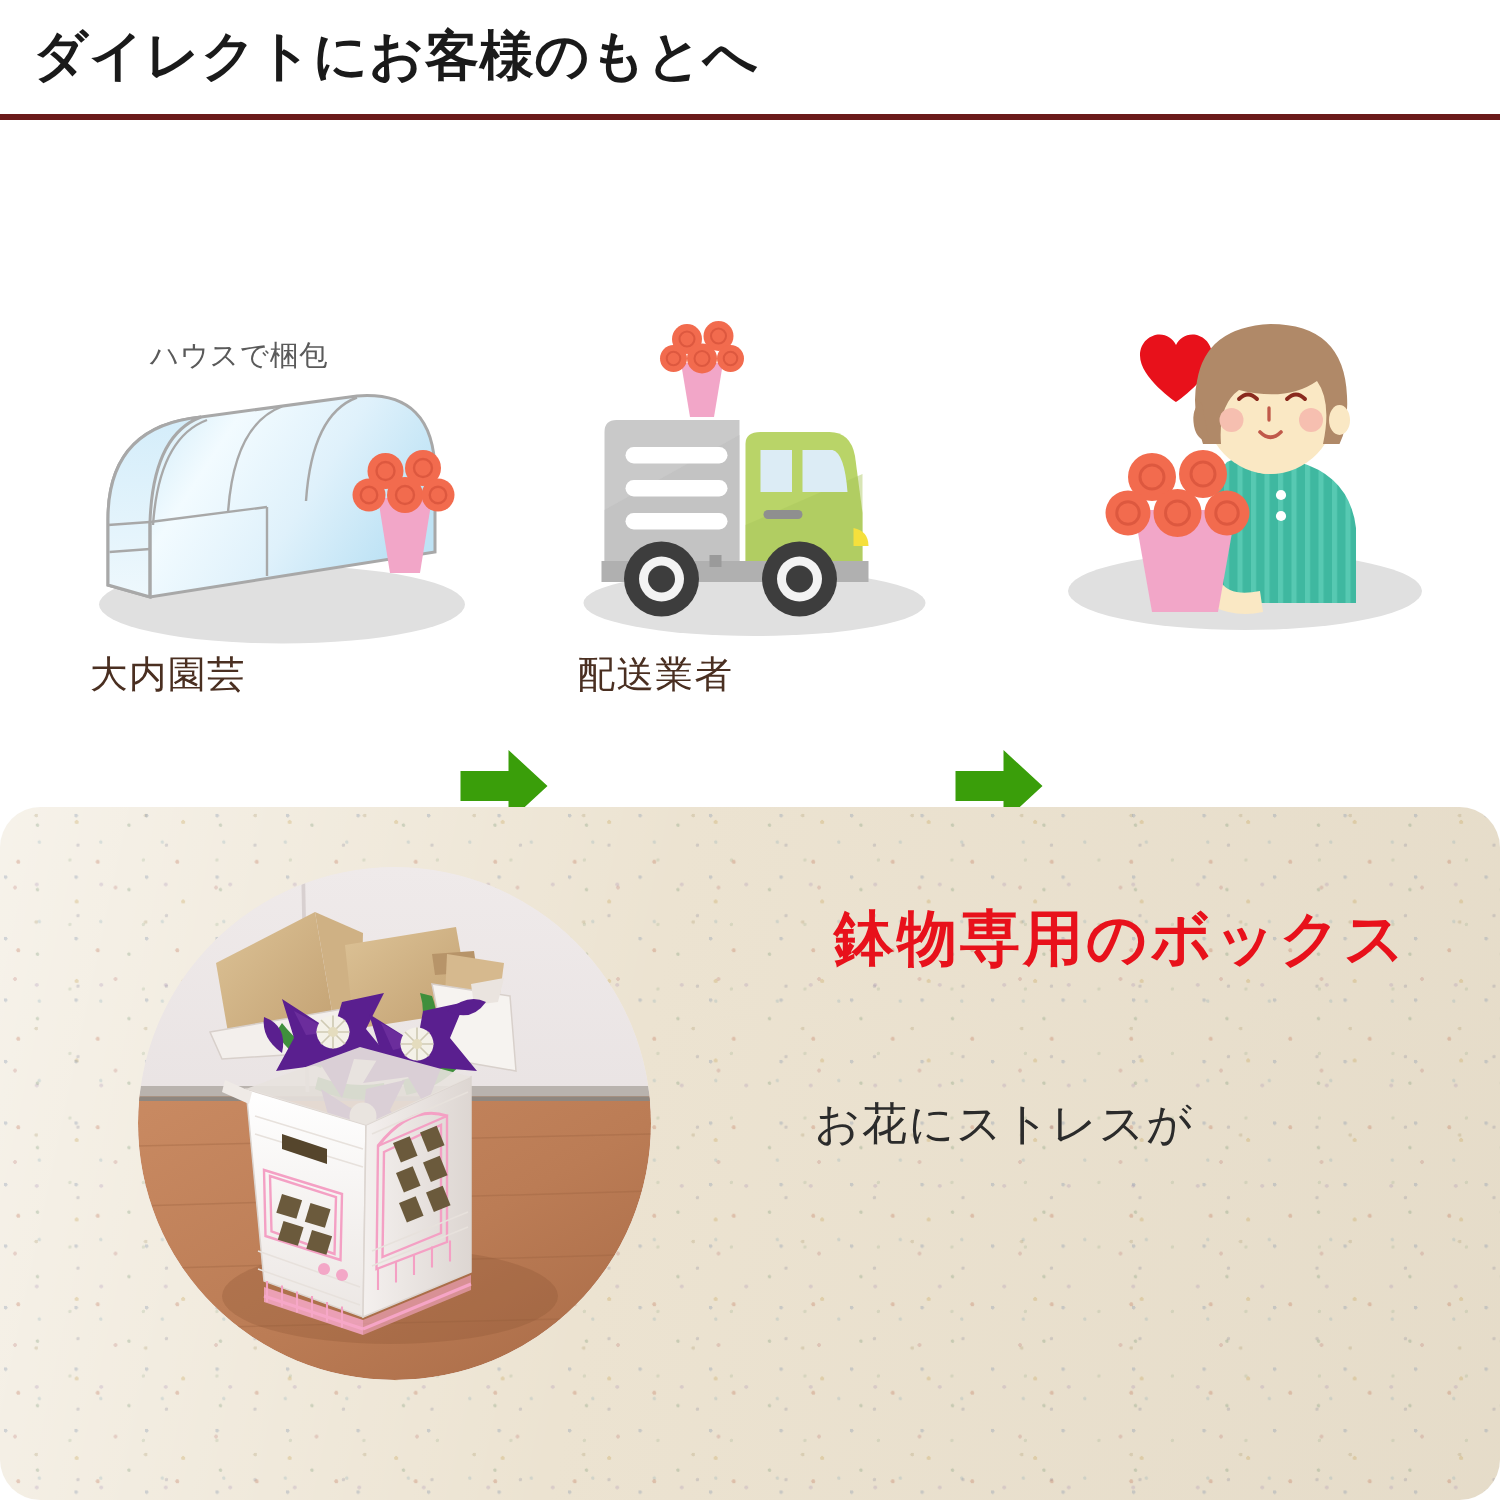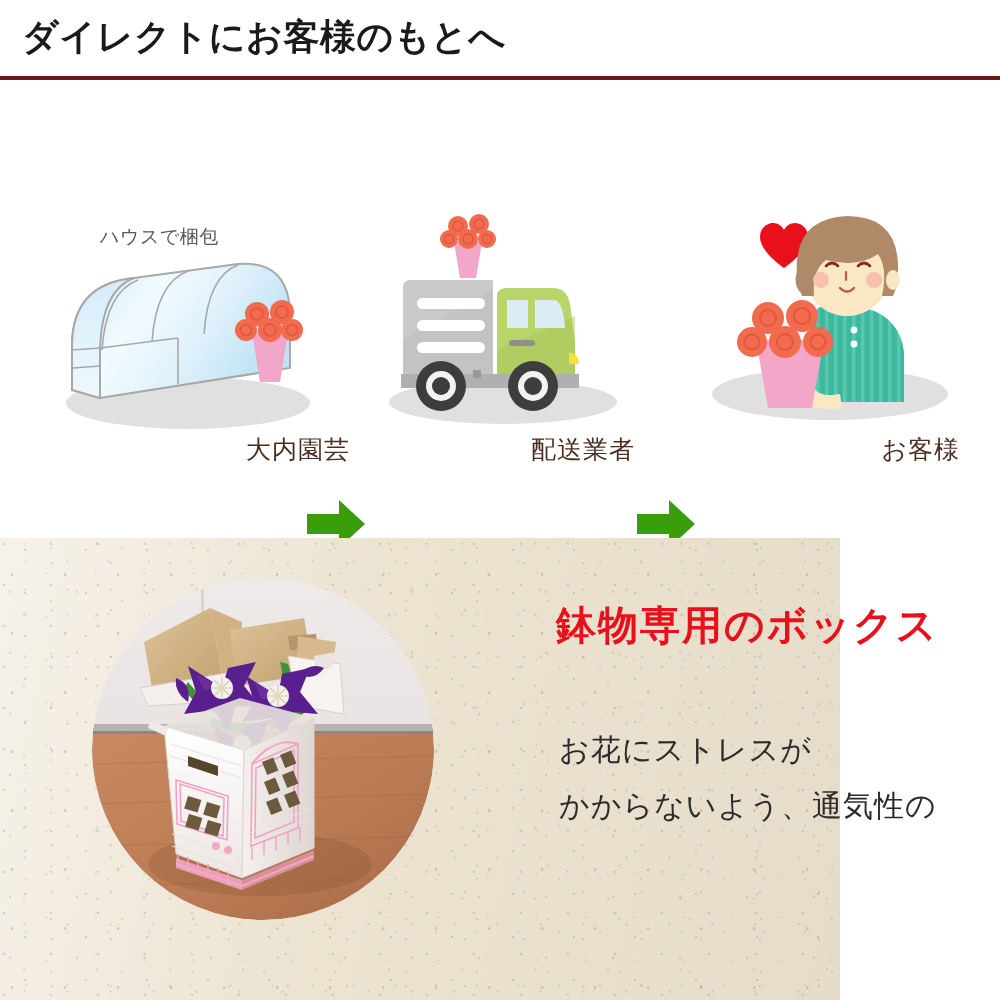--- a/index.html
+++ b/index.html
@@ -31,51 +31,52 @@
   }
 
   
   .flow{position:absolute;left:0;top:200px;width:1000px;height:290px;}
   .stage{position:absolute;top:0;height:290px;}
   .stage-1{left:60px;width:290px;text-decoration:underline;}
   .stage-2{left:385px;width:250px;font-family:Liberation Serif, serif;}
   .stage-3{left:690px;width:270px;}
 
   .stage-caption{
-    position:absolute;bottom:24px;width:100%;text-align:right;
+    position:absolute;bottom:24px;width:100%;text-align:left;
     font-size:25px;color:#4a2f21;letter-spacing:1px;
   }
   .small-note{
     position:absolute;top:24px;left:40px;
     font-size:19px;color:#5a5a5a;letter-spacing:0.5px;
   }
 
   
   .arrow{position:absolute;top:296px;width:62px;height:56px;}
   .arrow-1{left:305px;}
   .arrow-2{left:635px;}
 
   
   .bottom-section{
-    position:absolute;left:0;top:538px;width:840px;height:462px;
+    position:absolute;left:0;top:538px;width:1000px;height:462px;
     background-color:#ece3d1;
     background-image:
       radial-gradient(circle at 8% 14%, rgba(120,140,170,.30) 0 1.1px, transparent 1.4px),
       radial-gradient(circle at 23% 62%, rgba(180,90,60,.26) 0 1.2px, transparent 1.5px),
       radial-gradient(circle at 41% 28%, rgba(90,130,90,.24) 0 1px, transparent 1.3px),
       radial-gradient(circle at 57% 77%, rgba(150,120,170,.22) 0 1.1px, transparent 1.4px),
       radial-gradient(circle at 72% 19%, rgba(190,150,60,.26) 0 1.2px, transparent 1.5px),
       radial-gradient(circle at 88% 54%, rgba(110,110,140,.22) 0 1px, transparent 1.3px),
       radial-gradient(circle at 15% 88%, rgba(170,80,80,.20) 0 1.1px, transparent 1.4px),
       radial-gradient(circle at 64% 44%, rgba(100,150,170,.20) 0 1px, transparent 1.3px),
       radial-gradient(circle at 33% 8%,  rgba(160,140,90,.24) 0 1.1px, transparent 1.4px),
       radial-gradient(circle at 95% 82%, rgba(130,160,120,.20) 0 1px, transparent 1.3px),
       linear-gradient(102deg, rgba(255,255,255,.55) 0%, rgba(236,227,209,0) 42%, rgba(214,203,182,.30) 100%);
     background-size:47px 41px,53px 59px,61px 43px,43px 67px,71px 53px,
                     59px 47px,67px 61px,41px 53px,73px 71px,49px 43px,100% 100%;
+    border-radius:27px;
   }
 
   
   .photo-circle{
     position:absolute;left:92px;top:40px;width:342px;height:342px;
     border-radius:50%;overflow:hidden;background:#efe9e4;
   }
   .photo-inner{position:absolute;inset:0;}
 
   .bottom-heading{
@@ -258,21 +259,20 @@
           </g>
           <g fill="none" stroke="#d9543c" stroke-width="2" opacity=".8">
             <circle cx="78" cy="106" r="8"></circle>
               <circle cx="112" cy="104" r="8"></circle>
             <circle cx="62" cy="130" r="7.5"></circle>
               <circle cx="95" cy="130" r="8"></circle>
               <circle cx="128" cy="130" r="7.5"></circle>
           </g>
         </svg>
 
-        <div class="stage-caption">お客様</div>
       </div>
 
     </div>
   </div>
 
   <div class="bottom-section">
 
     <div class="photo-circle">
       <svg class="photo-inner" viewBox="0 0 342 342">
         <defs>
@@ -419,20 +419,19 @@
               <circle cx="136" cy="272" r="4"></circle>
           </g>
           <path d="M84 290 L150 312 L150 302 L84 280 Z" fill="#f6a8c8" opacity=".85"></path>
           <path d="M150 312 L222 282 L222 272 L150 302 Z" fill="#f6a8c8" opacity=".6"></path>
         </g>
       </svg>
     </div>
 
     <div class="bottom-heading" style="left:556px;top:60px;position:absolute;">鉢物専用のボックス</div>
 
-    <div class="bottom-body" style="left:559px;top:184px;position:absolute;">
+    <div class="bottom-body" style="left:543px;top:184px;position:absolute;">
       <span class="ln">お花にストレスが</span>
-      <span class="ln">かからないよう、通気性の</span>
     </div>
 
   </div>
 
 </div>
 
 </body></html>

